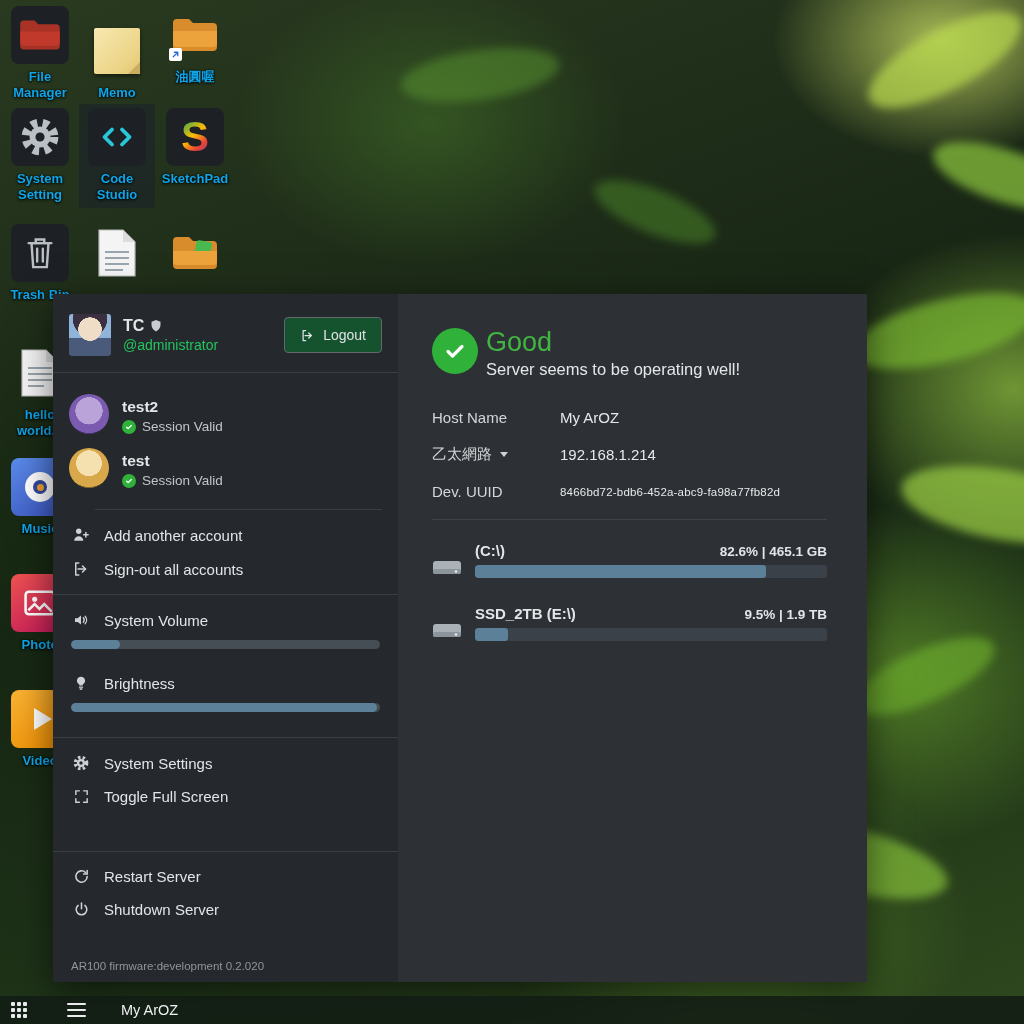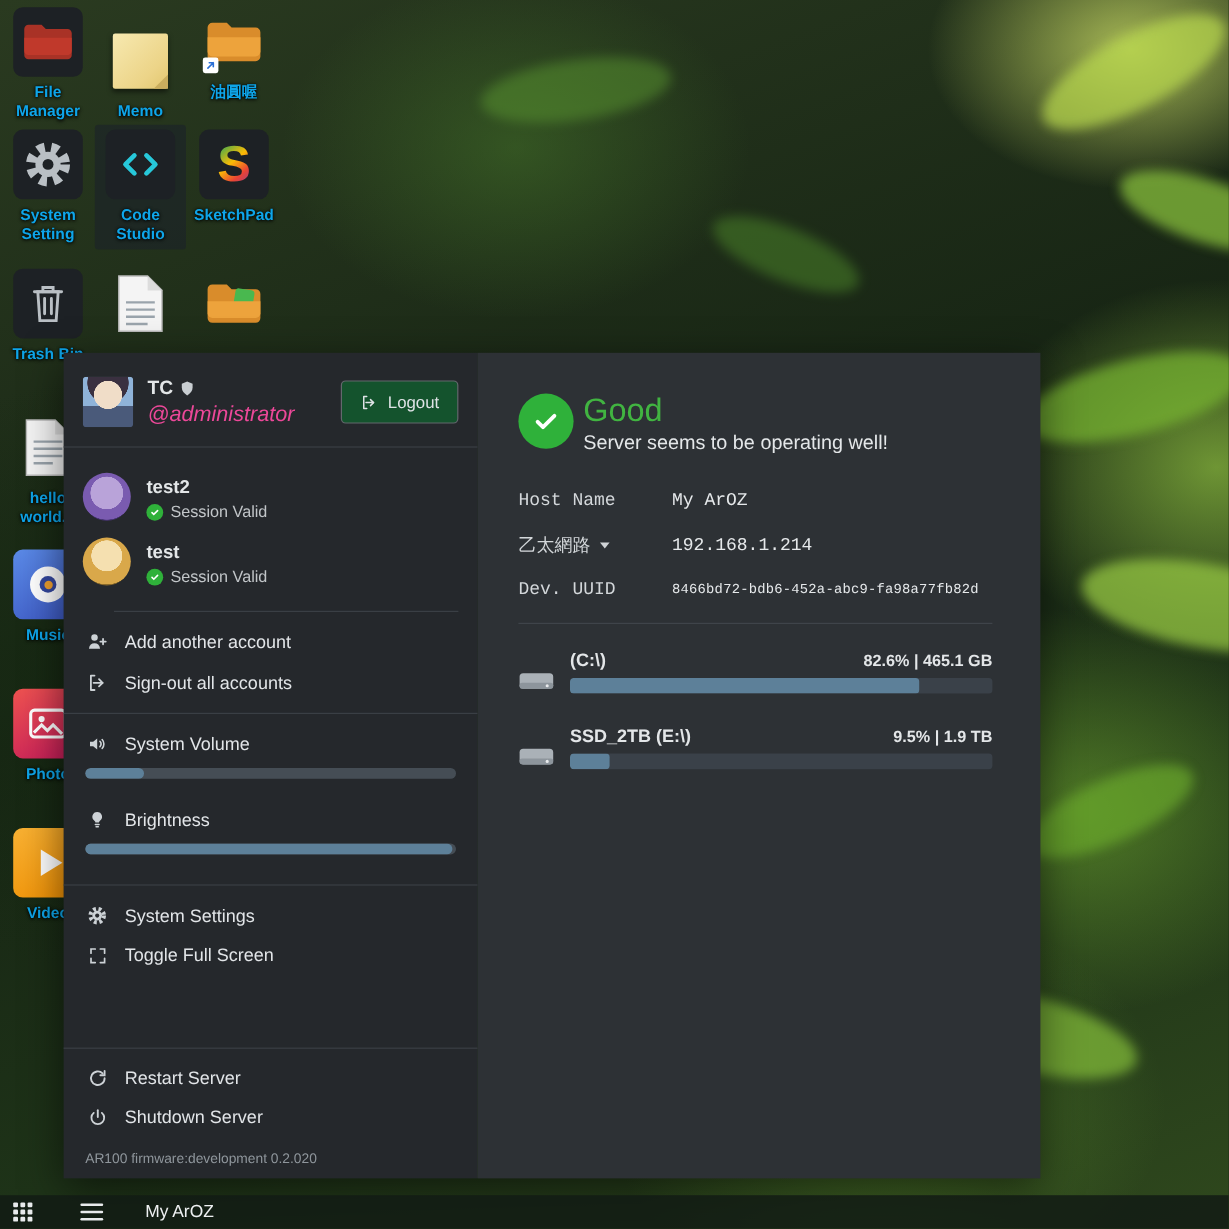--- a/index.html
+++ b/index.html
@@ -47,21 +47,21 @@
 
   .divider { border-top:1px solid #3a3f45; }
   .divider.inset { margin-left:42px; margin-right:16px; }
 
   .user-header { display:flex; align-items:center; gap:12px; padding:20px 16px 16px; }
   .avatar-sq { width:42px; height:42px; border-radius:3px; flex:none;
     background: radial-gradient(circle at 50% 36%, #f0ddc8 0 34%, transparent 35%),
                 radial-gradient(circle at 50% 12%, #3a3040 0 40%, transparent 41%),
                 linear-gradient(180deg,#8fb3d9 0 58%, #4a5a7a 58%); }
   .user-name-row { display:flex; align-items:center; gap:6px; font-size:16px; font-weight:bold; }
-  .user-handle { font-size:18px; color:#ec4899; margin-top:2px;font-style:italic; }
+  .user-handle { font-size:14px; color:#22c55e; margin-top:2px; }
   .logout-btn { margin-left:auto; display:flex; align-items:center; gap:8px; padding:9px 15px; border:1px solid #63686d;
     border-radius:4px; background:#14532d; color:#dfe3e6; font-size:14px; cursor:pointer; }
 
   .accounts { padding:14px 16px 14px; }
   .account-row { display:flex; align-items:flex-end; gap:13px; padding:7px 0; }
   .avatar-rnd { width:40px; height:40px; border-radius:50%; flex:none; }
   .avatar-test2 { background: radial-gradient(circle at 50% 42%, #b9a3d9 0 44%, #7a5bb0 45% 72%, #4a3578 73%); }
   .avatar-test  { background: radial-gradient(circle at 50% 38%, #f5e0b0 0 40%, #d9a84a 41% 74%, #8a6a2a 75%); }
   .account-name { font-size:15.5px; font-weight:bold; }
   .session-row { display:flex; align-items:center; gap:6px; font-size:13.5px; color:#c2c6c9; margin-top:3px; }
@@ -71,28 +71,28 @@
   .check-sm { width:14px; height:14px; }
 
   .menu-group { padding:8px 0; }
   .menu-item { display:flex; align-items:center; gap:13px; padding:8px 18px; font-size:15px; color:#e2e5e8; cursor:pointer; }
   .menu-item .mi { width:20px; display:flex; justify-content:center; color:#cdd2d6; flex:none; }
 
   .slider { height:9px; border-radius:5px; background:#454d55; margin:3px 18px 17px; overflow:hidden; cursor:pointer; }
   .slider .fill { height:100%; border-radius:5px; background:#5d8099; }
 
   .bottom-block { margin-top:auto; }
-  .firmware { font-size:11.5px; color:#8f969c; padding:4px 18px 10px; }
+  .firmware { font-size:11.5px; color:#8f969c; padding:4px 18px 10px;margin-top:22px; }
 
   
   .status-head { display:flex; align-items:flex-start; gap:8px; }
   .status-title { font-size:27px; color:#41b441; line-height:1.05; }
   .status-msg { font-size:16.5px; color:#e4e7e9; margin-top:4px; }
   .info-table { margin-top:30px; }
-  .info-row { display:flex; align-items:center; margin-bottom:19px; font-size:15px;font-family:Liberation Mono, monospace; }
+  .info-row { display:flex; align-items:center; margin-bottom:19px; font-size:15px; }
   .info-label { width:128px; flex:none; color:#d3d7da; display:flex; align-items:center; gap:8px; }
   .info-value { color:#e6e9eb; }
   .uuid { font-size:11.5px; letter-spacing:.2px; }
   .caret { width:0; height:0; border-left:4.5px solid transparent; border-right:4.5px solid transparent; border-top:5.5px solid #cfd3d6; }
   .rdivider { border-top:1px solid #3f444a; margin:8px 0 22px; }
 
   .disk-row { display:flex; gap:13px; margin-bottom:27px; }
   .disk-icon { align-self:flex-end; flex:none; }
   .disk-main { flex:1; }
   .disk-top { display:flex; justify-content:space-between; align-items:baseline; margin-bottom:6px; }

